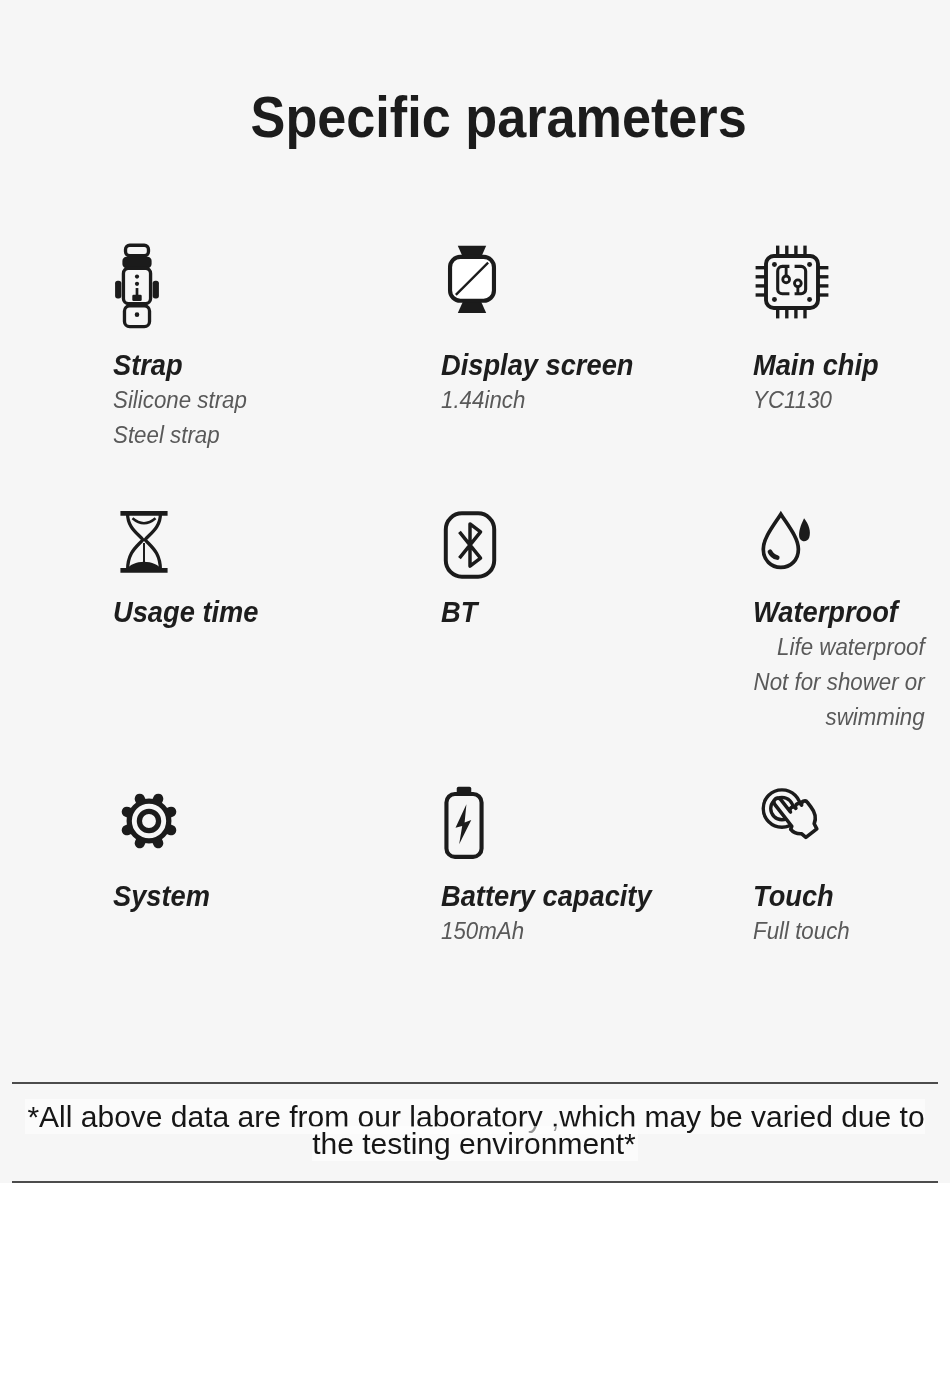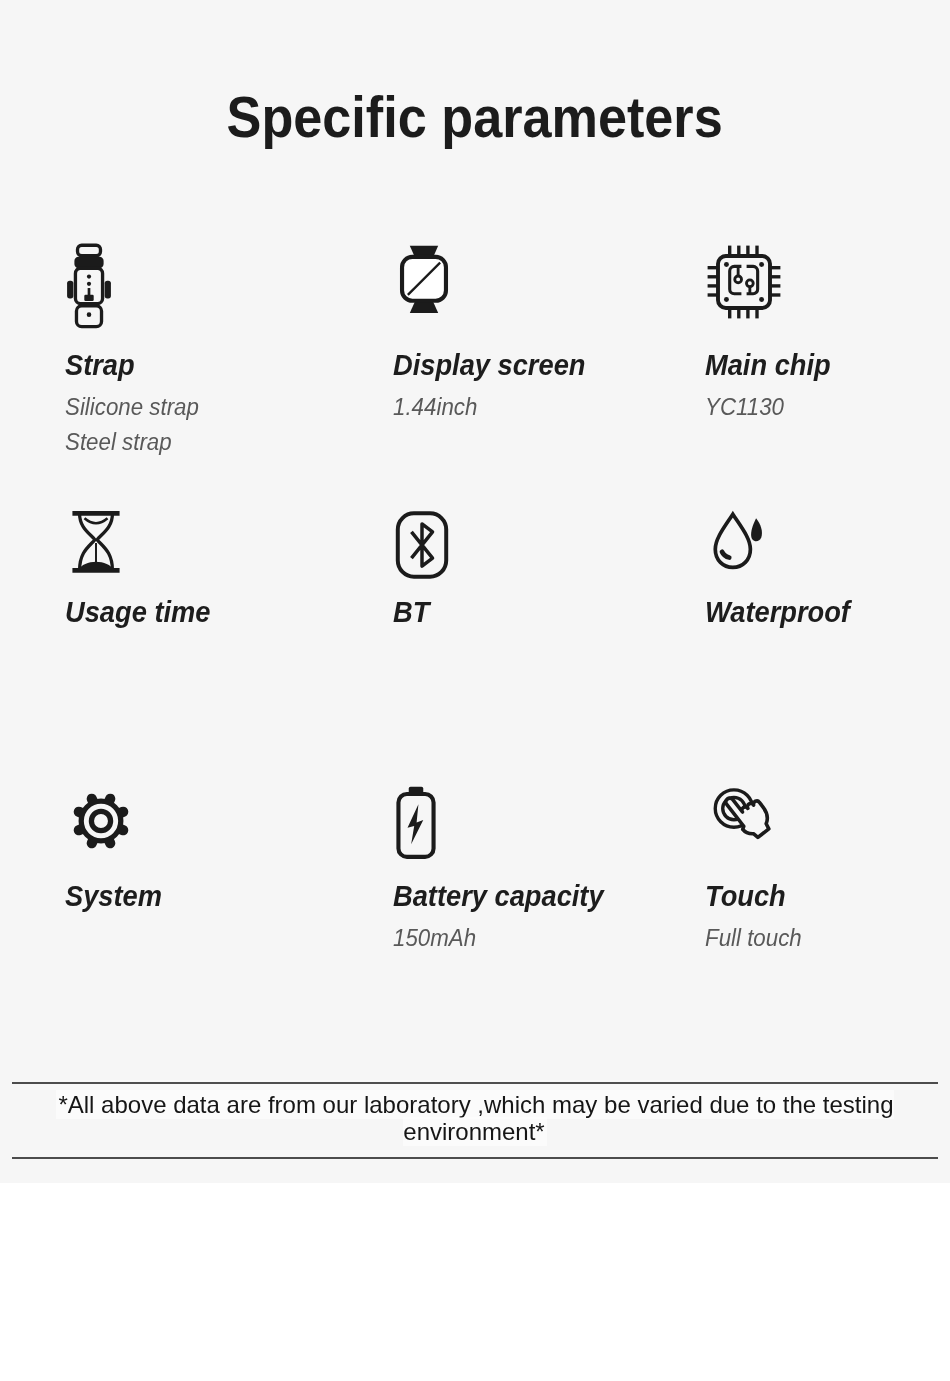--- a/index.html
+++ b/index.html
@@ -1,19 +1,19 @@
 <!DOCTYPE html>
 <html><head>
 <meta charset="utf-8">
 <style>
   * { margin:0; padding:0; box-sizing:border-box; }
   html,body { background:#ffffff; }
   body { font-family:"Liberation Sans","DejaVu Sans",sans-serif; }
   .sheet { position:relative; width:950px; height:1381px; background:#ffffff; overflow:hidden; }
-  .params { position:relative; width:950px; height:1183px; background:#f6f6f6; overflow:hidden; }
+  .params { position:relative; width:950px; height:1183px; background:#f6f6f6; overflow:hidden;padding-left:48px; }
 
   .page-title{
     padding-top:84px; text-align:center;
     font-size:58px; line-height:66px; font-weight:700; color:#1c1c1c;
     letter-spacing:0px;
   }
   .page-title span{ display:inline-block; transform:scaleX(.9); transform-origin:center; }
 
   .grid{
     margin-top:93px; padding-left:65px; padding-right:20px;
@@ -23,37 +23,37 @@
   }
   .cell{ display:flex; flex-direction:column; align-items:flex-start;font-style:italic; }
   .icon-slot{ display:flex; align-items:flex-start; }
   .r1 .icon-slot{ height:104px; }
   .r2 .icon-slot{ height:85px; }
   .r3 .icon-slot{ height:93px; }
   .spec-label{
     font-size:29px; line-height:36px; font-weight:600; color:#1d1d1d;
     transform:scaleX(.94); transform-origin:left center; white-space:nowrap;
   }
-  .spec-values{ margin-top:7px; font-size:23px; line-height:35px; color:#595959; }
+  .spec-values{ font-size:23px; line-height:35px; color:#595959; }
   .spec-values div{ transform:scaleX(.97); transform-origin:left center; }
   .cell.c3 .spec-values{ max-width:225px;text-align:right; }
 
   svg{ display:block; }
   .st{ stroke:#1b1b1b; fill:none; }
   .fl{ fill:#1b1b1b; stroke:none; }
   .mask{ fill:#f6f6f6; stroke:#1b1b1b; }
 
   .footer{
     position:absolute; left:12px; right:12px; top:1082px;
     border-top:2px solid #4c4c4c; border-bottom:2px solid #4c4c4c;
     padding:7px 8px 12px;
   }
   .footer-text{
-    text-align:center; font-size:24px; line-height:27px; color:#161616;
-    max-width:912px; margin:0 auto;
+    text-align:center; font-size:30px; line-height:27px; color:#161616;
+    max-width:912px; margin:12px auto;
   }
   .footer-text .hl{ background:rgba(255,255,255,.55); padding:1px 2px; }
   .bottom-white{ height:198px; background:#ffffff; }
 </style>
 </head>
 <body>
 
 <div class="sheet">
   <div class="params">
 
@@ -168,20 +168,24 @@
 
       <div class="cell r2 c3">
         <div class="icon-slot">
           <svg width="66" height="64" viewBox="0 0 58 62">
             <path class="st" stroke-width="3.6" d="M24,5 C17,16 7,28 7,39 C7,49.5 14.5,56.5 24,56.5 C33.5,56.5 41,49.5 41,39 C41,28 31,16 24,5 Z"></path>
             <path class="st" stroke-width="4.6" stroke-linecap="round" d="M13.5,41.5 q2,4.5 7,5.5"></path>
             <path class="fl" d="M46.5,9 C51,14.5 53.5,22 51.5,27.5 C50,31.5 45.5,32.5 43,29.5 C40.5,26.5 42,19.5 44,14.5 Z"></path>
           </svg>
         </div>
         <div class="spec-label">Waterproof</div>
+        <div class="spec-values">
+            <div>Life waterproof</div>
+            <div>Not for shower or swimming</div>
+          </div>
       </div>
 
       <div class="cell r3 c1">
         <div class="icon-slot">
           <svg width="72" height="72" viewBox="0 0 60 60">
             <g class="st" stroke-width="8.5" stroke-linecap="round">
               <line x1="43.9" y1="24.3" x2="48.5" y2="22.3"></line>
               <line x1="35.7" y1="16.1" x2="37.7" y2="11.5"></line>
               <line x1="24.3" y1="16.1" x2="22.3" y2="11.5"></line>
               <line x1="16.1" y1="24.3" x2="11.5" y2="22.3"></line>

